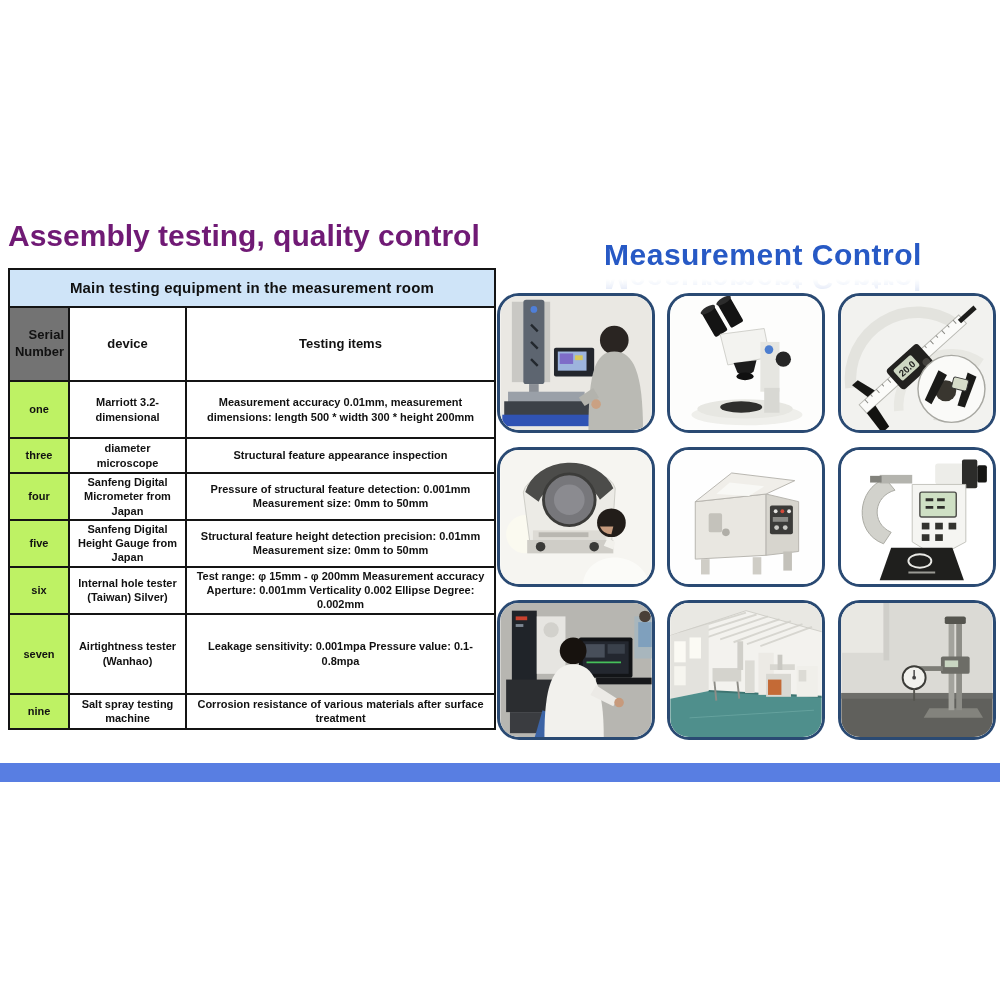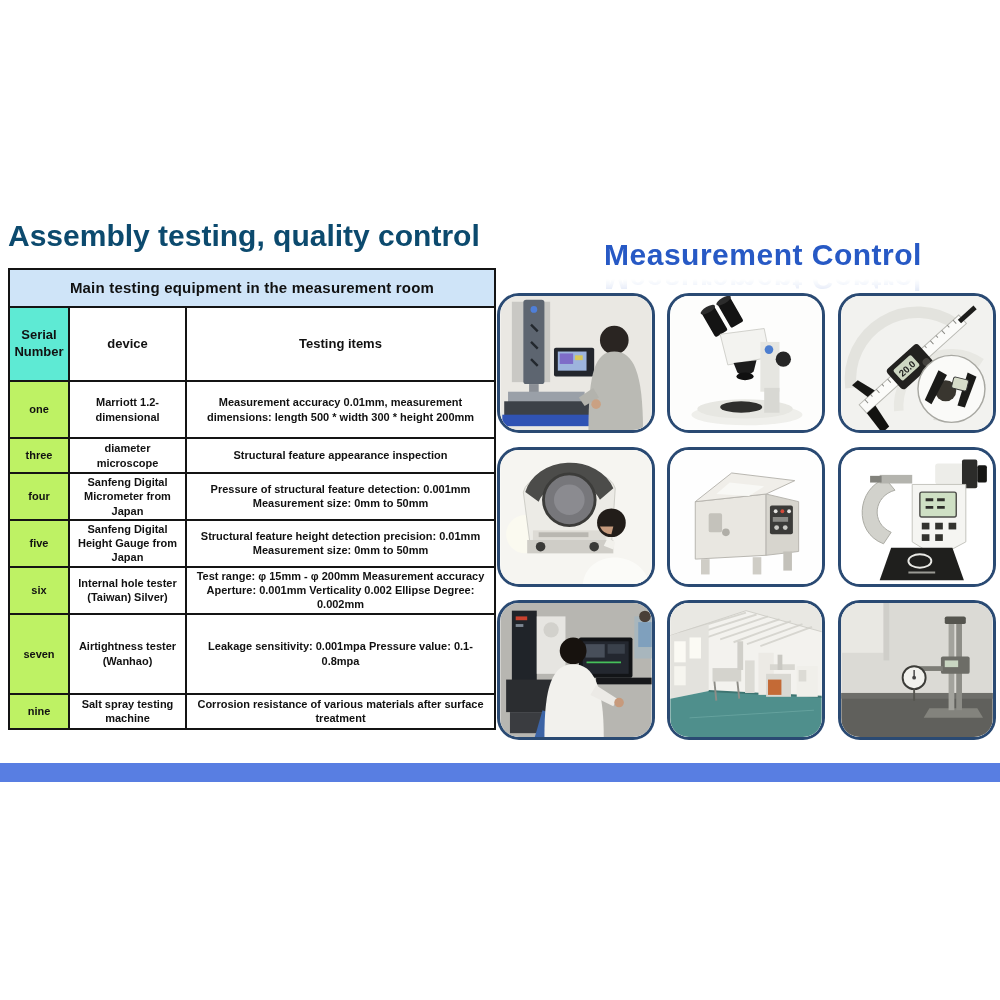--- a/index.html
+++ b/index.html
@@ -1,30 +1,30 @@
 <!DOCTYPE html>
 <html><head>
 <meta charset="utf-8">
 <style>
   html,body{margin:0;padding:0;background:#fff;}
   .canvas{position:relative;width:1000px;height:1000px;background:#ffffff;
           font-family:"Liberation Sans",sans-serif;overflow:hidden;}
 
   
   .page-title{position:absolute;left:8px;top:219px;font-size:30px;font-weight:bold;
-              color:#0c4a6e;letter-spacing:0px;white-space:nowrap;}
+              color:#701a75;letter-spacing:0px;white-space:nowrap;}
 
   
   .eq-table{position:absolute;left:8px;top:268px;width:486px;border-collapse:collapse;
             table-layout:fixed;color:#111;}
   .eq-table th,.eq-table td{border:2px solid #141414;font-weight:bold;text-align:center;
             vertical-align:middle;padding:1px 4px;line-height:1.3;overflow:hidden;}
   .eq-table .caption{background:#cfe4f8;font-size:15px;height:34px;letter-spacing:0.2px;}
   .eq-table thead tr.colhead th{height:70px;font-size:13px;background:#ffffff;}
-  .eq-table thead tr.colhead th.h-serial{background:#5eead4;}
+  .eq-table thead tr.colhead th.h-serial{background:#737373;text-align:right;}
   .eq-table td{font-size:11px;}
   .eq-table td.c-serial{background:#bef264;}
   #eq-rows tr:nth-child(1) td{height:53px;}
   #eq-rows tr:nth-child(2) td{height:31px;}
   #eq-rows tr:nth-child(3) td{height:26px;}
   #eq-rows tr:nth-child(4) td{height:31px;}
   #eq-rows tr:nth-child(5) td{height:36px;}
   #eq-rows tr:nth-child(6) td{height:76px;}
   #eq-rows tr:nth-child(7) td{height:31px;}
   #eq-rows tr:nth-child(8) td{height:26px;}
@@ -68,21 +68,21 @@
       </tr>
       <tr class="colhead">
         <th class="h-serial">Serial Number</th>
         <th class="h-device">device</th>
         <th class="h-items">Testing items</th>
       </tr>
     </thead>
     <tbody id="eq-rows">
         <tr>
           <td class="c-serial">one</td>
-          <td class="c-device">Marriott 1.2-dimensional</td>
+          <td class="c-device">Marriott 3.2-dimensional</td>
           <td class="c-items">Measurement accuracy 0.01mm, measurement dimensions: length 500 * width 300 * height 200mm</td>
         </tr>
         <tr>
           <td class="c-serial">three</td>
           <td class="c-device">diameter microscope</td>
           <td class="c-items">Structural feature appearance inspection</td>
         </tr>
         <tr>
           <td class="c-serial">four</td>
           <td class="c-device">Sanfeng Digital Micrometer from Japan</td>

